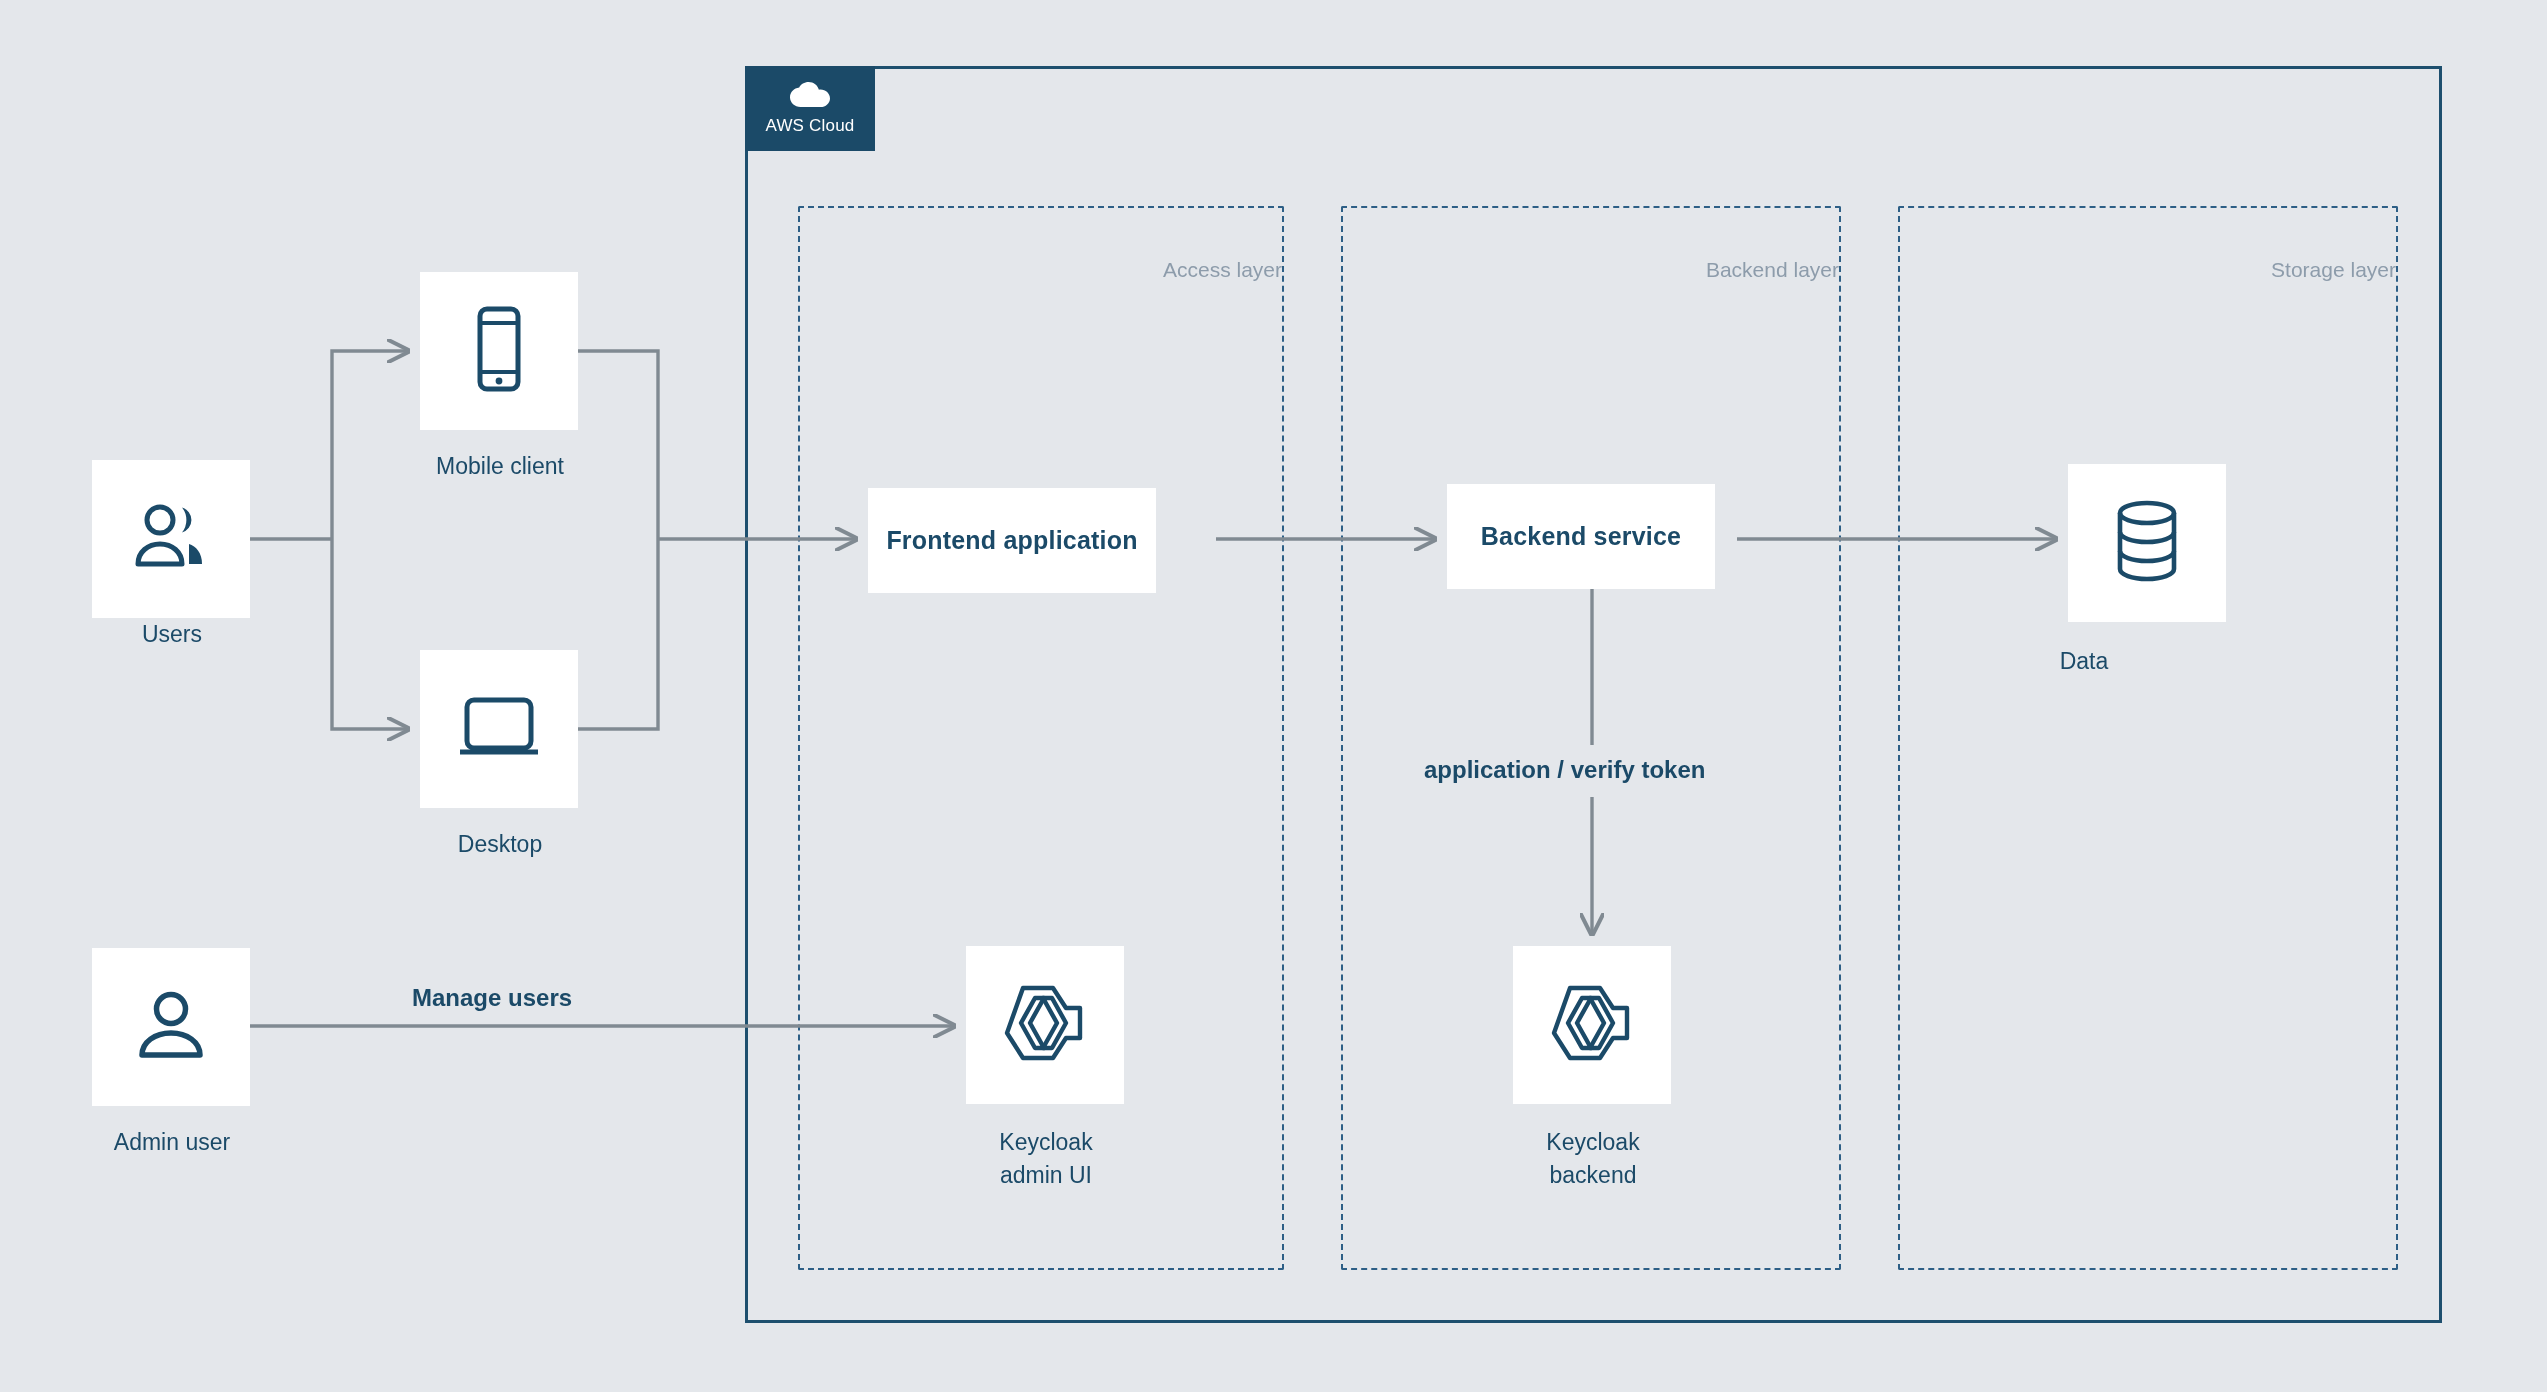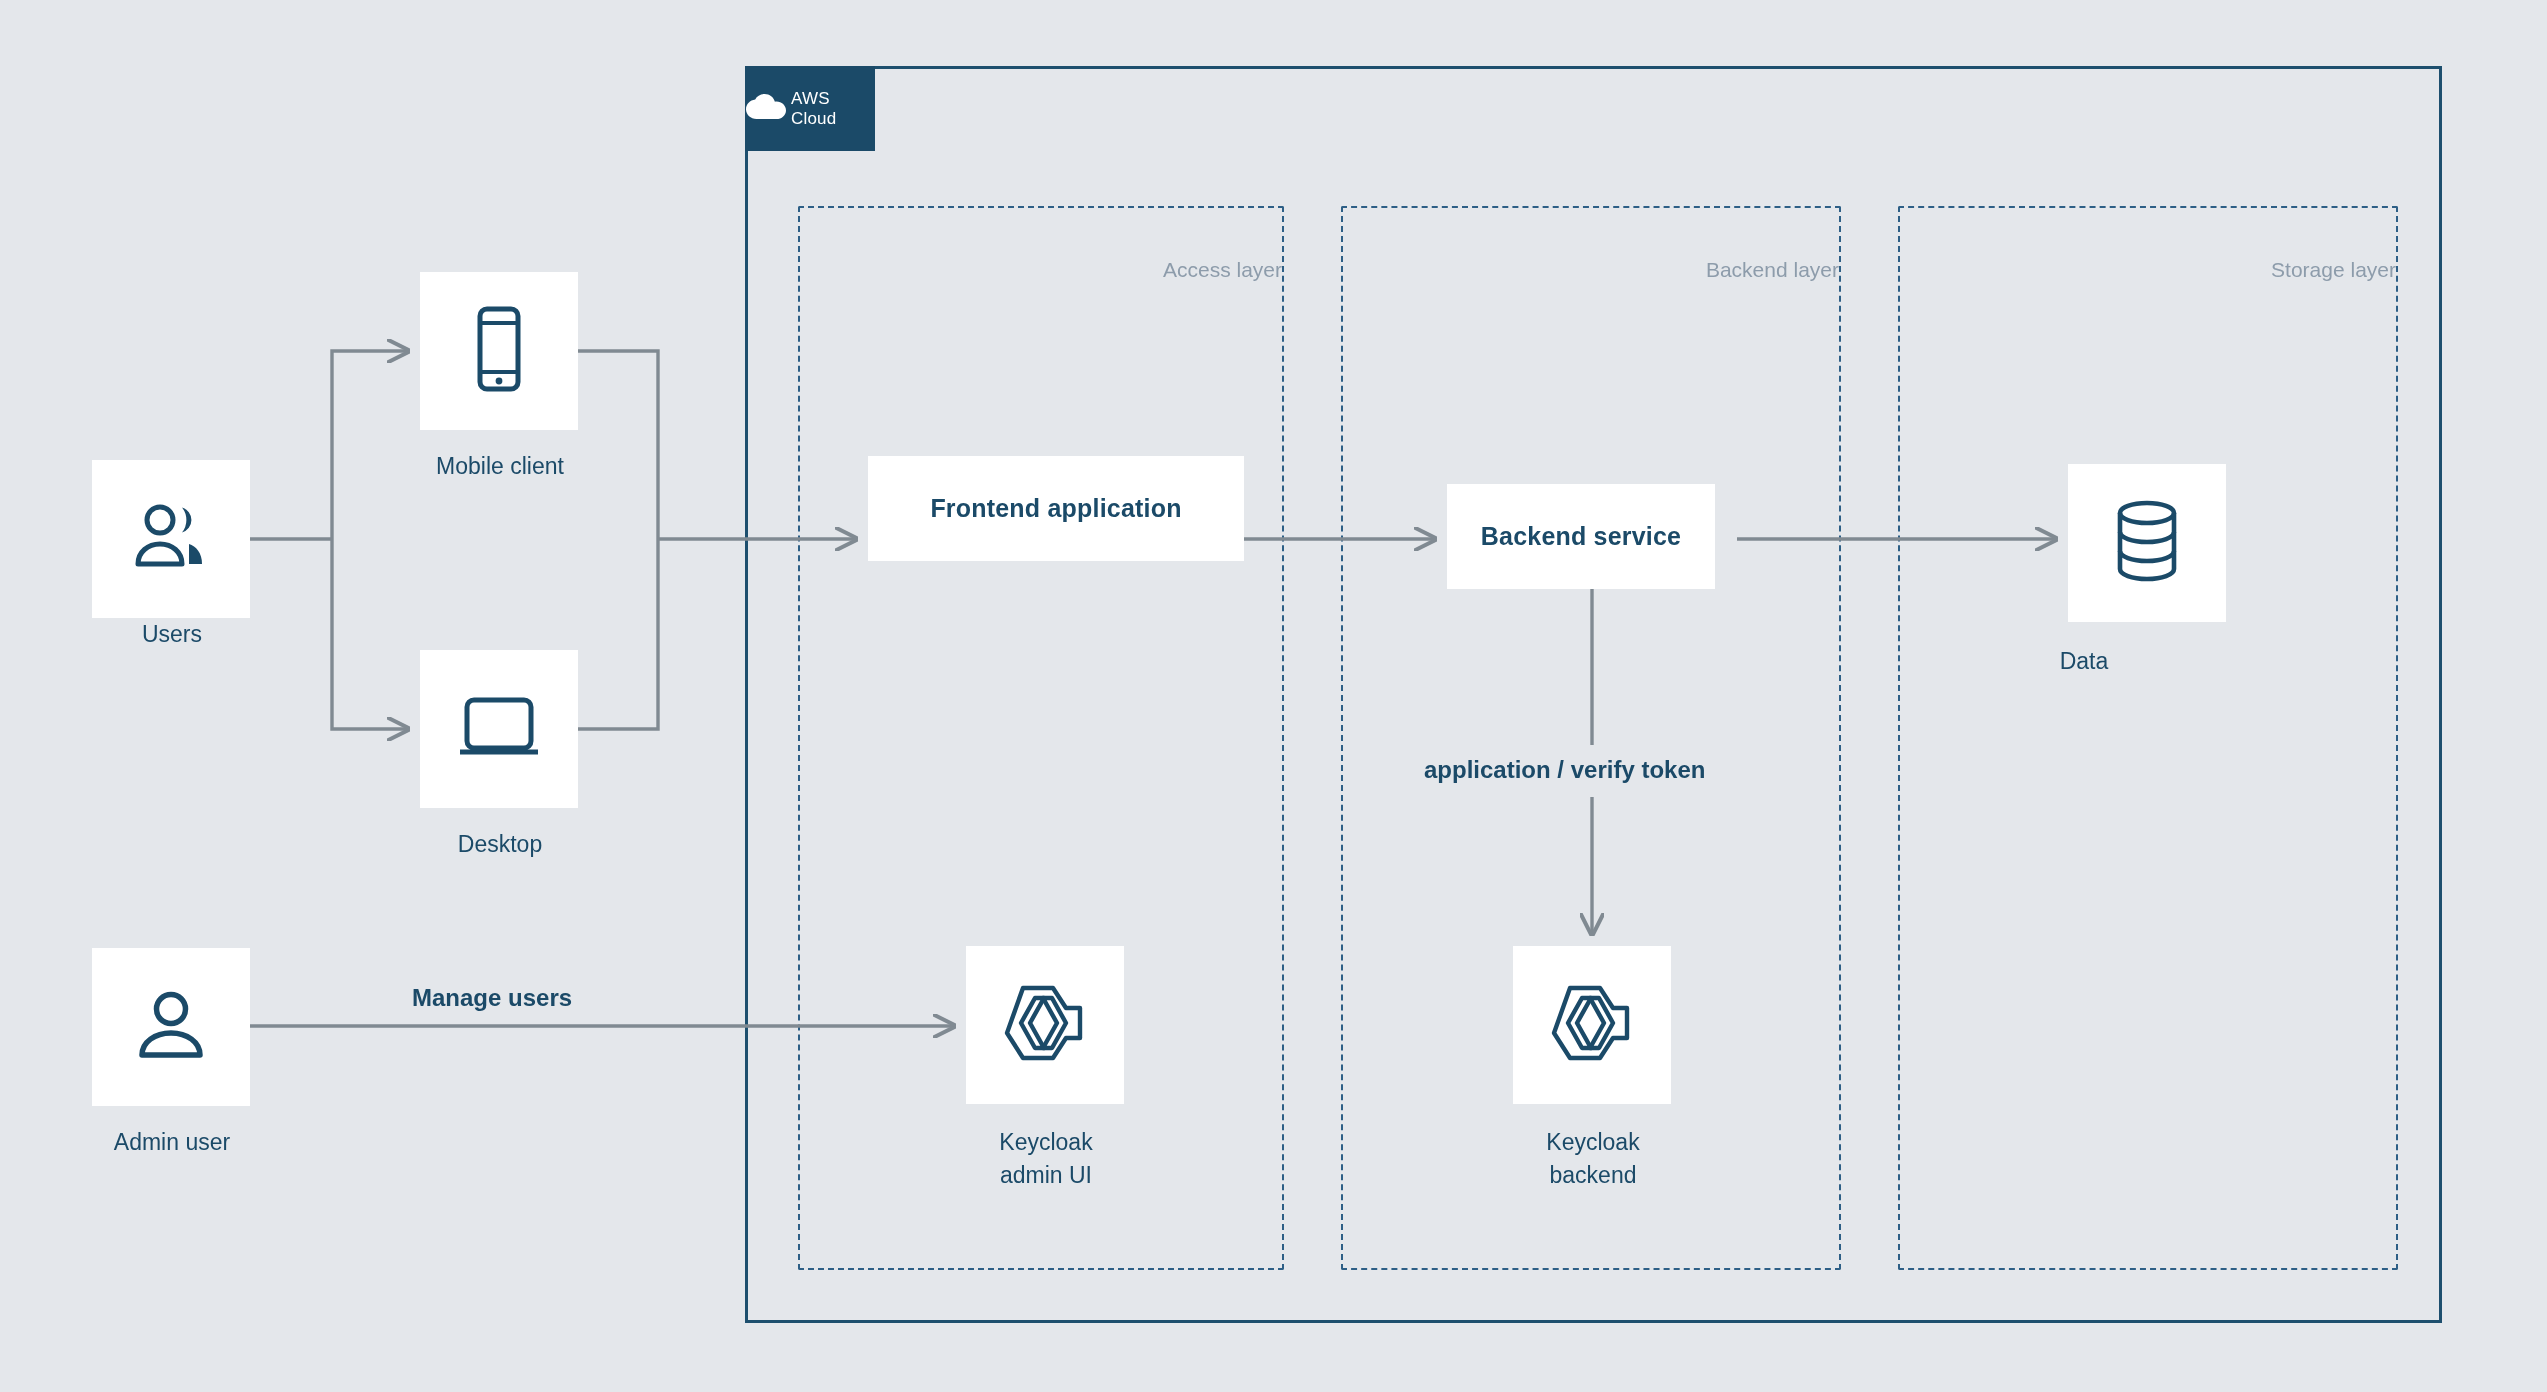--- a/index.html
+++ b/index.html
@@ -15,21 +15,21 @@
   .cloud-box{
     position:absolute;
     left:745px;top:66px;width:1697px;height:1257px;
     border:3px solid #1d4f6e;
     box-sizing:border-box;
   }
   .cloud-tag{
     position:absolute;left:745px;top:66px;
     width:130px;height:85px;
     background:#1b4a68;
-    display:flex;flex-direction:row;
+    display:flex;flex-direction:column;
     align-items:center;justify-content:center;
     gap:4px;
   }
   .cloud-tag .cloud-icon{display:block;}
   .cloud-tag .cloud-label{
     color:#ffffff;font-size:17px;letter-spacing:.2px;
     font-family:"Liberation Sans", sans-serif;
   }
 
   
@@ -78,21 +78,21 @@
 
   #box-mobile{left:420px;top:272px;width:158px;height:158px;}
   #cap-mobile{left:300px;top:450px;width:400px;}
 
   #box-desktop{left:420px;top:650px;width:158px;height:158px;}
   #cap-desktop{left:300px;top:828px;width:400px;}
 
   #box-admin{left:92px;top:948px;width:158px;height:158px;}
   #cap-admin{left:32px;top:1126px;width:280px;}
 
-  #box-frontend{left:868px;top:456px;width:376px;height:105px;}
+  #box-frontend{left:868px;top:488px;width:288px;height:105px;}
   #box-backend{left:1447px;top:484px;width:268px;height:105px;}
 
   #box-data{left:2068px;top:464px;width:158px;height:158px;}
   #cap-data{left:1924px;top:645px;width:320px;}
 
   #box-kc-admin{left:966px;top:946px;width:158px;height:158px;}
   #cap-kc-admin{left:886px;top:1126px;width:320px;}
 
   #box-kc-backend{left:1513px;top:946px;width:158px;height:158px;}
   #cap-kc-backend{left:1433px;top:1126px;width:320px;}

